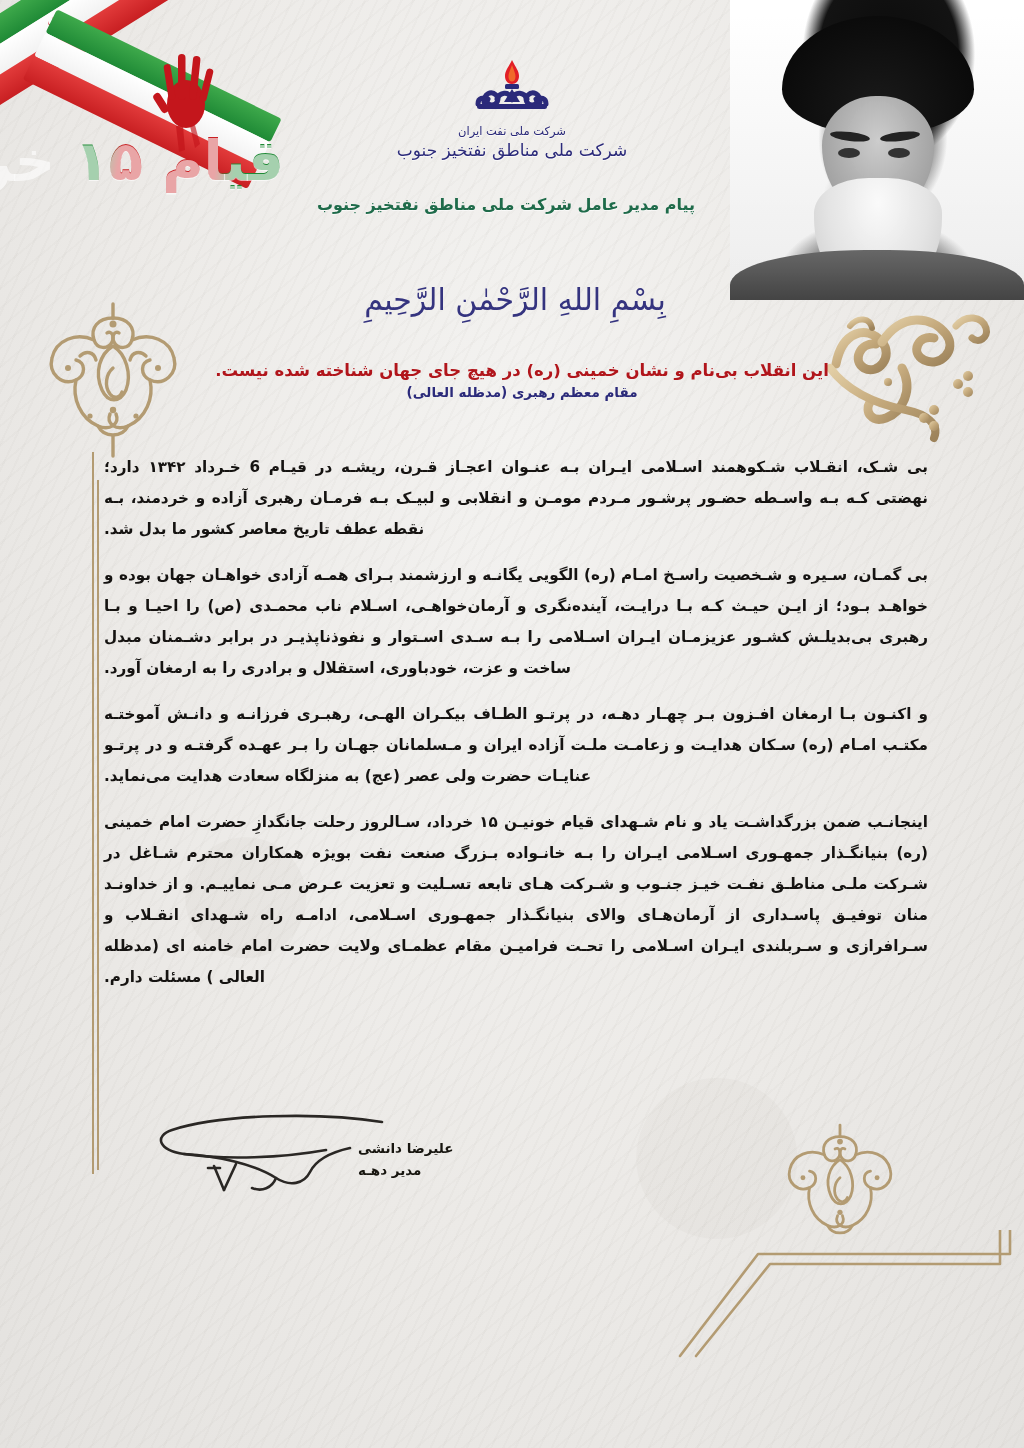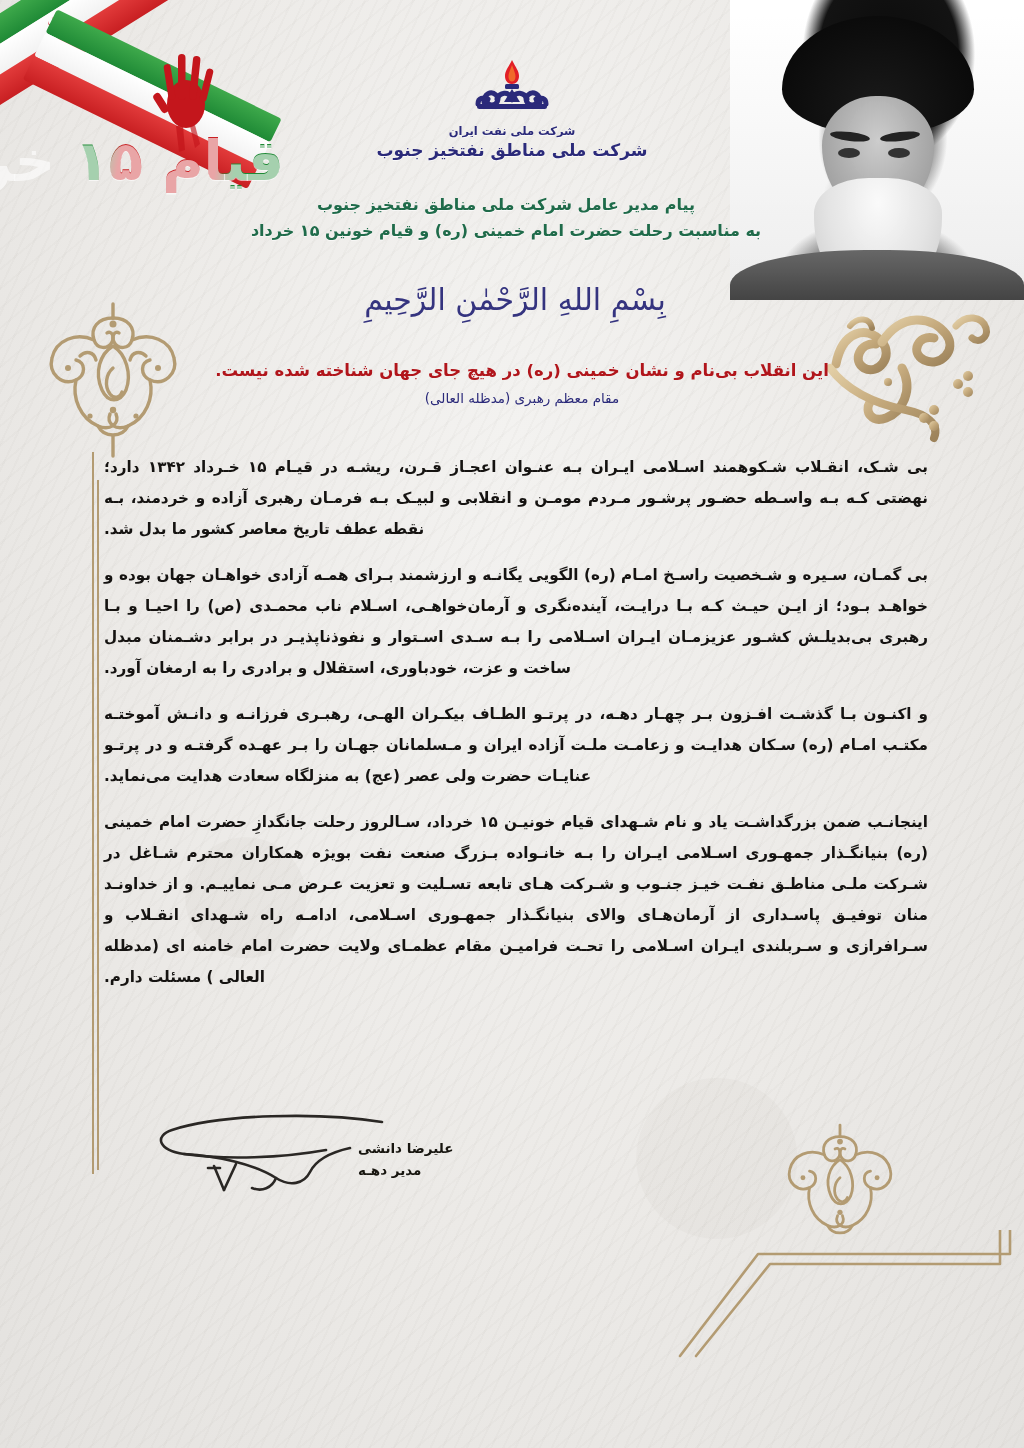--- a/index.html
+++ b/index.html
@@ -89,41 +89,41 @@
     border-radius:46% 46% 0 0/70% 70% 0 0;
   }
 
   
   #gold-calligraphy{position:absolute;right:8px;top:272px;width:210px;height:185px;}
 
   
   #logo-block{position:absolute;left:0;right:0;top:58px;text-align:center;}
   #logo-mark{width:96px;height:62px;margin:0 auto;display:block;}
   .logo-line{
-    color:#2b2a7a;font-weight:700;direction:rtl;
+    color:#2b2a7a;font-weight:400;direction:rtl;
     text-shadow:0 1px 0 rgba(255,255,255,.7);
   }
   #logo-l1{font-size:11.5px;margin-top:4px;}
   #logo-l2{font-size:17px;margin-top:2px;}
 
   
   #header-msg{position:absolute;left:128px;right:140px;top:192px;text-align:center;}
   #header-msg div{
     color:#1f6b4a;font-weight:700;direction:rtl;line-height:1.62;
     font-size:16px;text-shadow:0 1px 0 rgba(255,255,255,.6);
   }
 
   
   #bismillah{position:absolute;left:6px;right:0;top:282px;text-align:center;
     color:#2b2a7a;font-size:30px;direction:rtl;opacity:.95;}
 
   
   #quote-block{position:absolute;left:150px;right:130px;top:358px;text-align:center;}
   #quote-text{color:#b1151b;font-weight:700;font-size:16.5px;direction:rtl;line-height:1.6;text-align:center;}
-  #quote-attrib{color:#2b2a7a;font-weight:400;font-size:13.5px;direction:rtl;margin-top:6px;}
+  #quote-attrib{color:#2b2a7a;font-weight:700;font-size:13.5px;direction:rtl;margin-top:0;}
 
   
   .ornament{position:absolute;}
   #orn-left{left:28px;top:298px;width:170px;height:160px;}
   #orn-bottom-right{left:770px;top:1120px;width:140px;height:132px;}
   #frame-left{position:absolute;left:92px;top:452px;width:7px;height:722px;}
   #frame-left .v{position:absolute;top:0;width:1.6px;height:100%;background:#b39b72;}
   #frame-left .v1{left:0;}
   #frame-left .v2{left:5px;height:690px;top:28px;}
   #frame-br{position:absolute;left:600px;top:1230px;width:424px;height:130px;}
@@ -230,21 +230,20 @@
       <path d="M14 46 C14 40, 20 38, 22 43" fill="none" stroke="#2b2a7a" stroke-width="5" stroke-linecap="round"></path>
       <path d="M82 46 C82 40, 76 38, 74 43" fill="none" stroke="#2b2a7a" stroke-width="5" stroke-linecap="round"></path>
       <rect x="13" y="46" width="70" height="5" rx="2.5" fill="#2b2a7a"></rect>
     </svg>
     <div class="logo-line" id="logo-l1">شرکت ملی نفت ایران</div>
     <div class="logo-line" id="logo-l2">شرکت ملی مناطق نفتخیز جنوب</div>
   </div>
 
   <div id="header-msg">
     <div>پیام مدیر عامل شرکت ملی مناطق نفتخیز جنوب</div>
-    <div>به مناسبت رحلت حضرت امام خمینی (ره) و قیام خونین ۱۵ خرداد</div>
   </div>
 
   <div id="bismillah">بِسْمِ اللهِ الرَّحْمٰنِ الرَّحِيمِ</div>
 
   <div id="quote-block">
     <div id="quote-text">این انقلاب بی‌نام و نشان خمینی (ره) در هیچ جای جهان شناخته شده نیست.</div>
     <div id="quote-attrib">مقام معظم رهبری (مدظله العالی)</div>
   </div>
 
   <svg class="ornament" id="orn-left" viewBox="0 0 170 160">
@@ -299,23 +298,23 @@
     <div class="v v2"></div>
   </div>
   <svg id="frame-br" viewBox="0 0 424 130">
     <g fill="none" stroke="#b39b72" stroke-width="2.6" stroke-linecap="round" stroke-linejoin="round">
       <path d="M80 126 L158 24 L410 24 L410 0"></path>
       <path d="M96 126 L170 34 L400 34 L400 0"></path>
     </g>
   </svg>
 
   <div id="body-text">
-    <p>بی شـک، انقـلاب شـکوهمند اسـلامی ایـران بـه عنـوان اعجـاز قـرن، ریشـه در قیـام ۱۵ خـرداد ۱۳۴۲ دارد؛ نهضتی کـه بـه واسـطه حضـور پرشـور مـردم مومـن و انقلابی و لبیـک بـه فرمـان رهبری آزاده و خردمند، بـه نقطه عطف تاریخ معاصر کشور ما بدل شد.</p>
+    <p>بی شـک، انقـلاب شـکوهمند اسـلامی ایـران بـه عنـوان اعجـاز قـرن، ریشـه در قیـام 6 خـرداد ۱۳۴۲ دارد؛ نهضتی کـه بـه واسـطه حضـور پرشـور مـردم مومـن و انقلابی و لبیـک بـه فرمـان رهبری آزاده و خردمند، بـه نقطه عطف تاریخ معاصر کشور ما بدل شد.</p>
     <p>بی گمـان، سـیره و شـخصیت راسـخ امـام (ره) الگویی یگانـه و ارزشمند بـرای همـه آزادی خواهـان جهان بوده و خواهـد بـود؛ از ایـن حیـث کـه بـا درایـت، آینده‌نگری و آرمان‌خواهـی، اسـلام ناب محمـدی (ص) را احیـا و بـا رهبری بی‌بدیلـش کشـور عزیزمـان ایـران اسـلامی را بـه سـدی اسـتوار و نفوذناپذیـر در برابر دشـمنان مبدل ساخت و عزت، خودباوری، استقلال و برادری را به ارمغان آورد.</p>
-    <p>و اکنـون بـا گذشـت افـزون بـر چهـار دهـه، در پرتـو الطـاف بیکـران الهـی، رهبـری فرزانـه و دانـش آموختـه مکتـب امـام (ره) سـکان هدایـت و زعامـت ملـت آزاده ایران و مـسلمانان جهـان را بـر عهـده گرفتـه و در پرتـو عنایـات حضرت ولی عصر (عج) به منزلگاه سعادت هدایت می‌نماید.</p>
+    <p>و اکنـون بـا ارمغان افـزون بـر چهـار دهـه، در پرتـو الطـاف بیکـران الهـی، رهبـری فرزانـه و دانـش آموختـه مکتـب امـام (ره) سـکان هدایـت و زعامـت ملـت آزاده ایران و مـسلمانان جهـان را بـر عهـده گرفتـه و در پرتـو عنایـات حضرت ولی عصر (عج) به منزلگاه سعادت هدایت می‌نماید.</p>
     <p>اینجانـب ضمن بزرگداشـت یاد و نام شـهدای قیام خونیـن ۱۵ خرداد، سـالروز رحلت جانگدازِ حضرت امام خمینی (ره) بنیانگـذار جمهـوری اسـلامی ایـران را بـه خانـواده بـزرگ صنعت نفت بویژه همکاران محترم شـاغل در شـرکت ملـی مناطـق نفـت خیـز جنـوب و شـرکت هـای تابعه تسـلیت و تعزیت عـرض مـی نماییـم. و از خداونـد منان توفیـق پاسـداری از آرمان‌هـای والای بنیانگـذار جمهـوری اسـلامی، ادامـه راه شـهدای انقـلاب و سـرافرازی و سـربلندی ایـران اسـلامی را تحـت فرامیـن مقام عظمـای ولایت حضرت امام خامنه ای (مدظله العالی ) مسئلت دارم.</p>
   </div>
 
   <div id="signature">
     <svg id="sig-scribble" viewBox="0 0 250 96">
       <g fill="none" stroke="#2a2724" stroke-width="2.6" stroke-linecap="round" stroke-linejoin="round">
         <path d="M232 14 C170 4, 70 6, 22 22 C4 28, 8 42, 34 46 C76 52, 132 50, 176 42"></path>
         <path d="M34 46 C68 48, 104 56, 126 70 C140 79, 154 76, 160 64 C166 52, 182 44, 200 40"></path>
         <path d="M126 70 C122 80, 112 84, 102 80"></path>
         <path d="M64 58 L74 82"></path>

